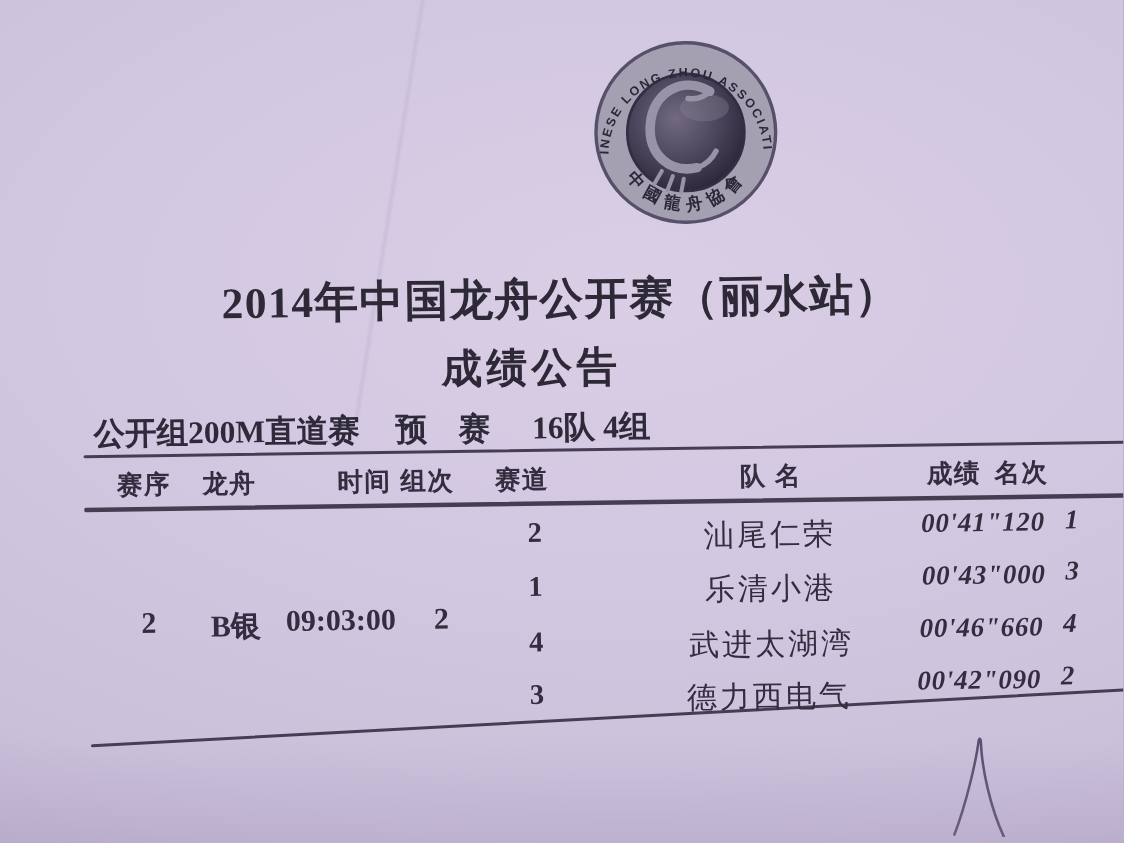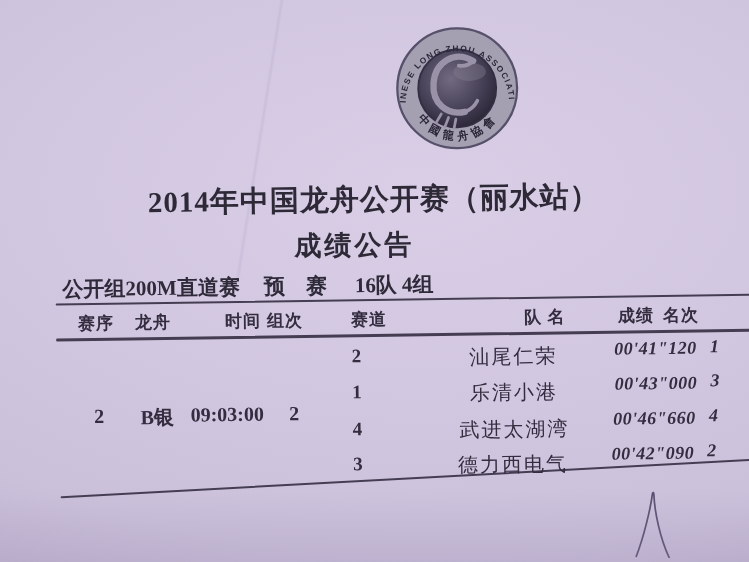--- a/index.html
+++ b/index.html
@@ -105,22 +105,22 @@
     </div>
 
     <div class="rule rule-top"></div>
     <div class="rule rule-head"></div>
     <div class="rule rule-bottom"></div>
 
     <div class="cell hdr" style="left:95px">赛序</div>
     <div class="cell hdr" style="left:152px">龙舟</div>
     <div class="cell hdr" style="left:242px">时间</div>
     <div class="cell hdr" style="left:284px">组次</div>
-    <div class="cell hdr" style="left:368px">赛道</div>
-    <div class="cell hdr" style="left:544px">队 名</div>
+    <div class="cell hdr" style="left:347px">赛道</div>
+    <div class="cell hdr" style="left:513px">队 名</div>
     <div class="cell hdr" style="left:635px">成绩</div>
     <div class="cell hdr" style="left:680px">名次</div>
 
     <div class="cell merged" style="left:97px">2</div>
     <div class="cell merged" style="left:155px">B银</div>
     <div class="cell merged" style="left:225px">09:03:00</div>
     <div class="cell merged" style="left:292px">2</div>
 
     <div>
       <div class="cell num" style="left:355px;top:345px">2</div>

